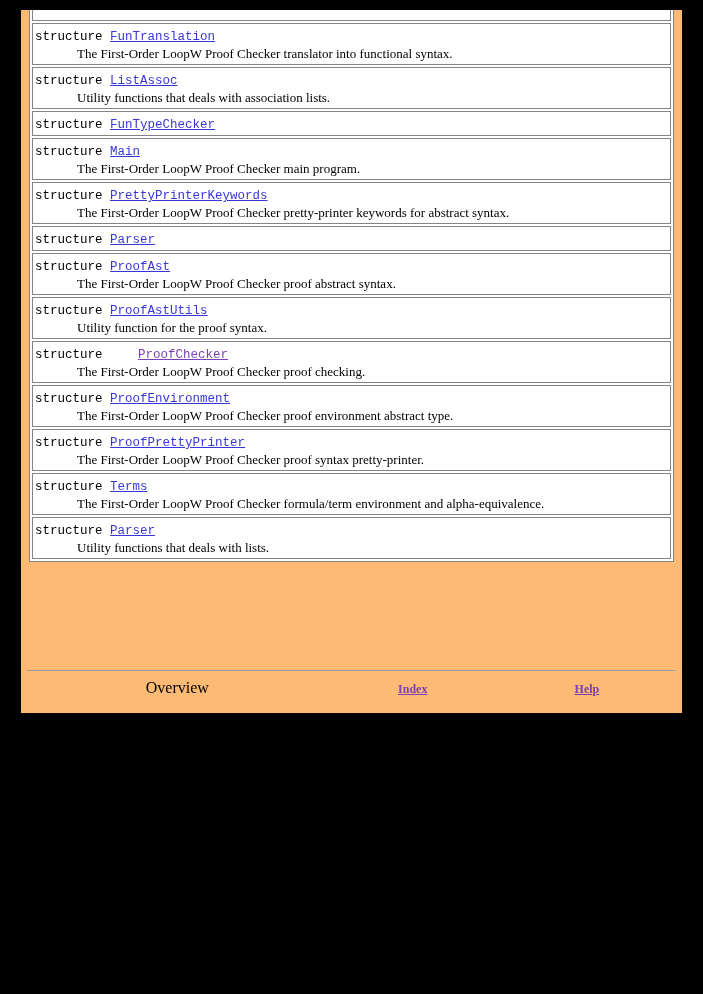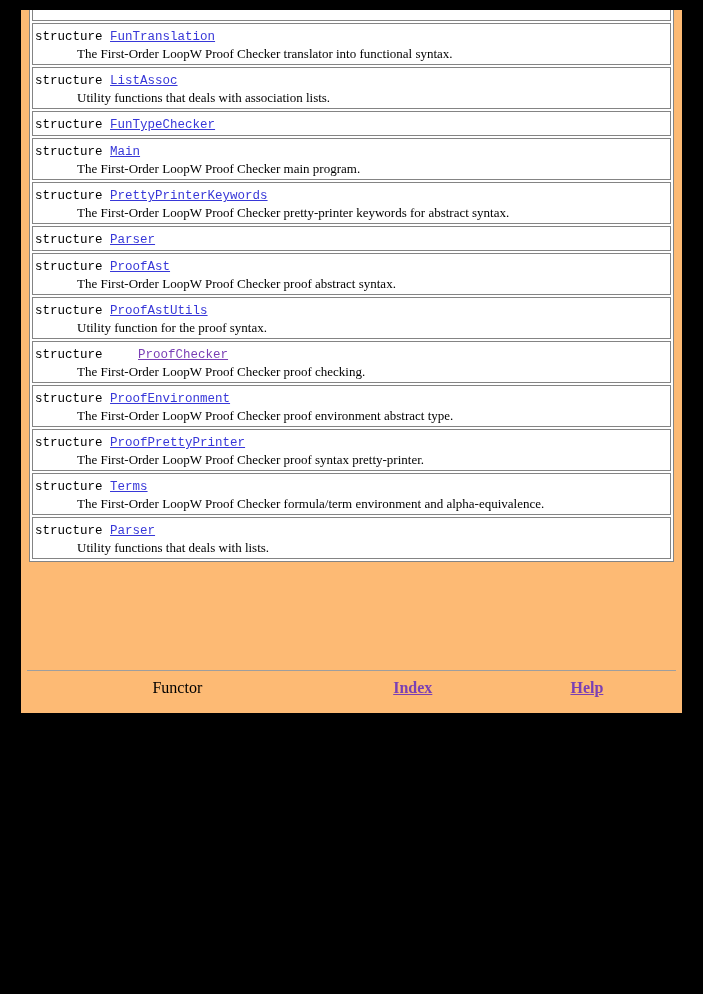--- a/index.html
+++ b/index.html
@@ -83,21 +83,21 @@
     display: grid;
     grid-template-columns: 46% 27% 27%;
     margin-top: 8px;
   }
   .footer-nav > div { text-align: center; }
   .footer-current {
     font-size: 16px;
     color: #000;
   }
   a.footer-link {
-    font-size: 16px;
+    font-size: 12px;
     font-weight: bold;
     color: var(--link-visited, #7a3fb5);
     text-decoration: underline;
     cursor: pointer;
   }
 </style>
 </head>
 <body>
 
 <div class="page">
@@ -202,21 +202,21 @@
 </tbody>
     </table>
 
 
   </div>
 
   <div class="footer">
     <hr class="footer-rule">
     <div class="footer-nav">
       <div>
-        <span class="footer-current">Functor</span>
+        <span class="footer-current">Overview</span>
       </div>
       <div>
         <a class="footer-link">Index</a>
       </div>
       <div>
         <a class="footer-link">Help</a>
       </div>
     </div>
   </div>
 </div>

